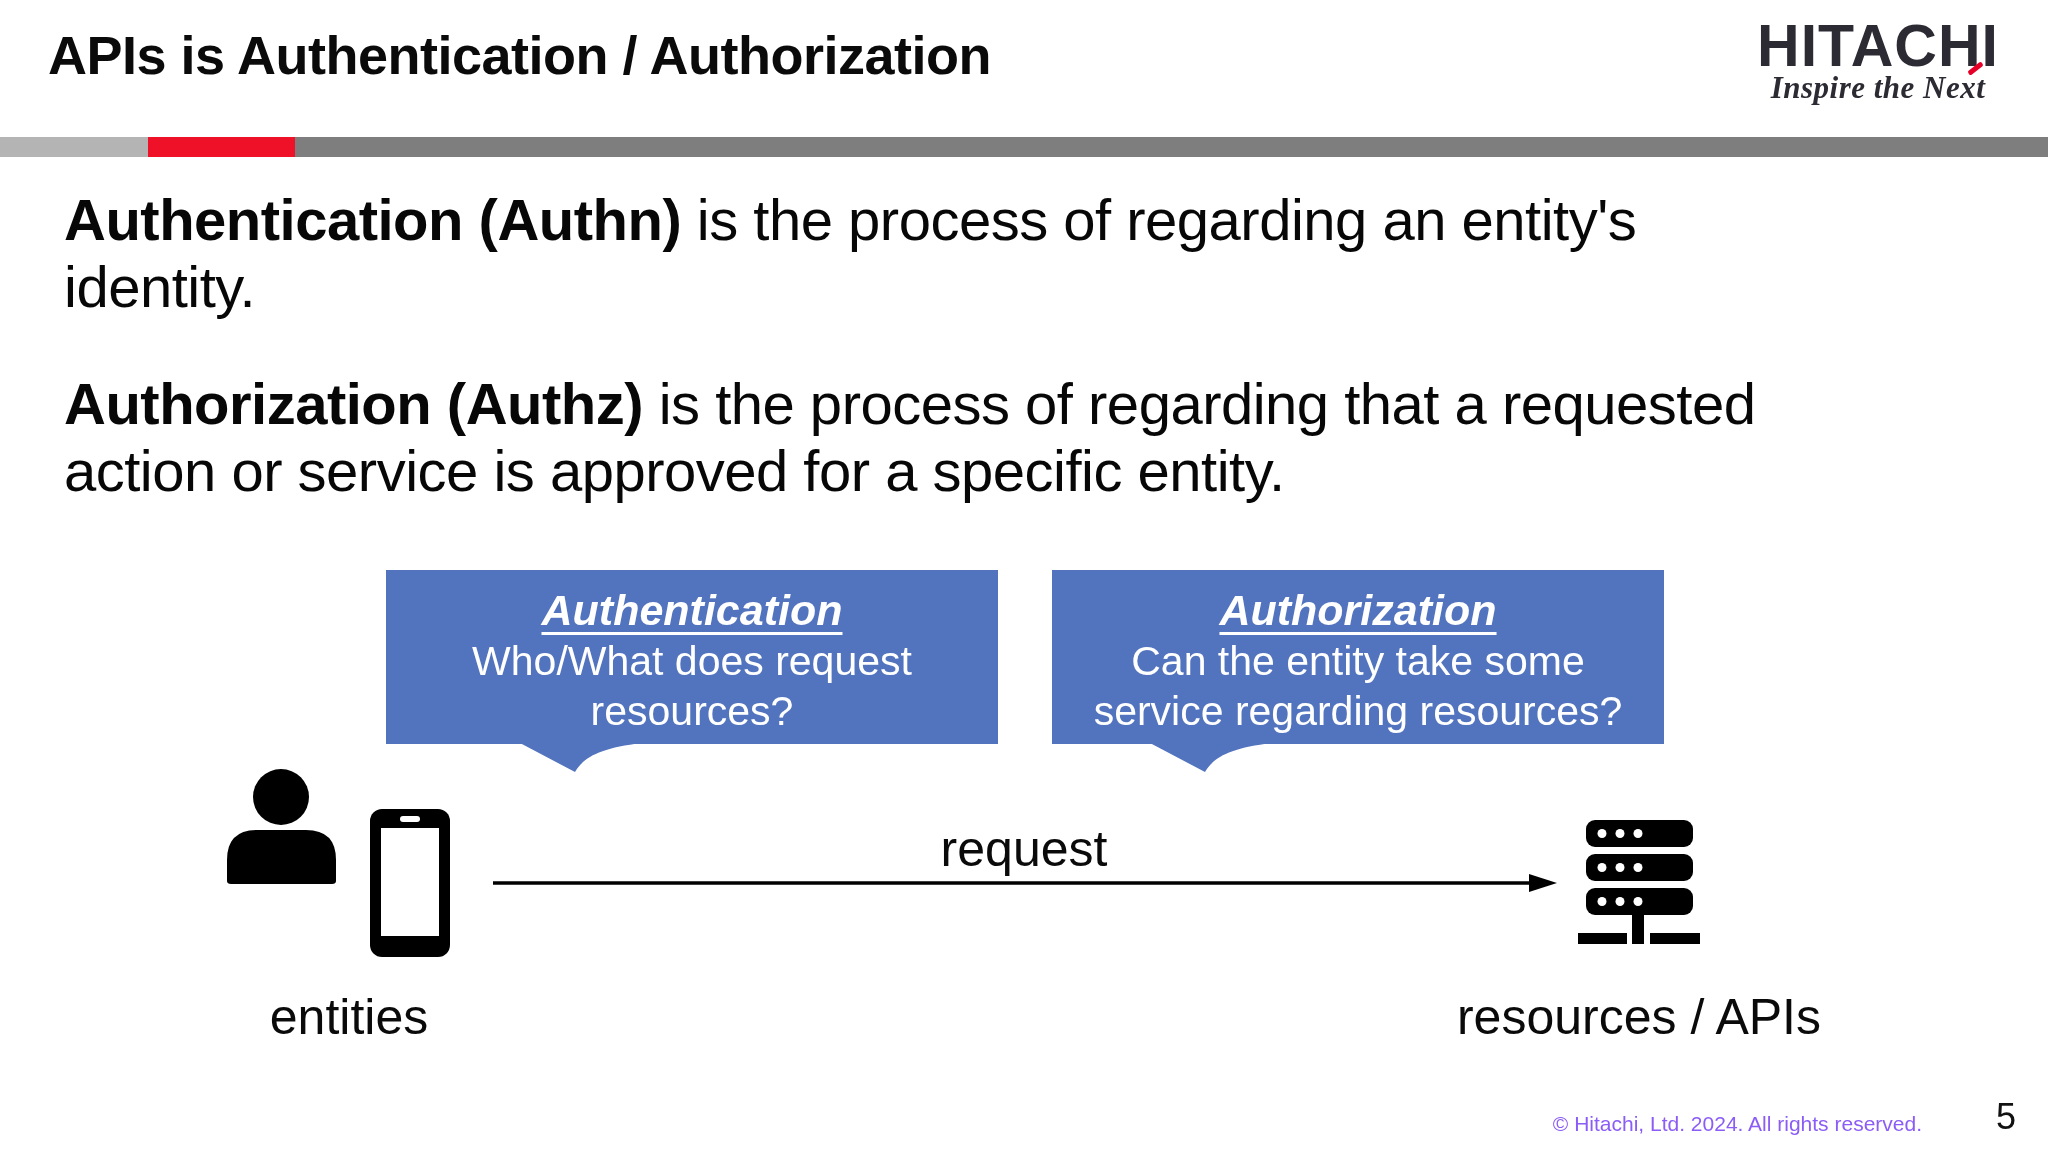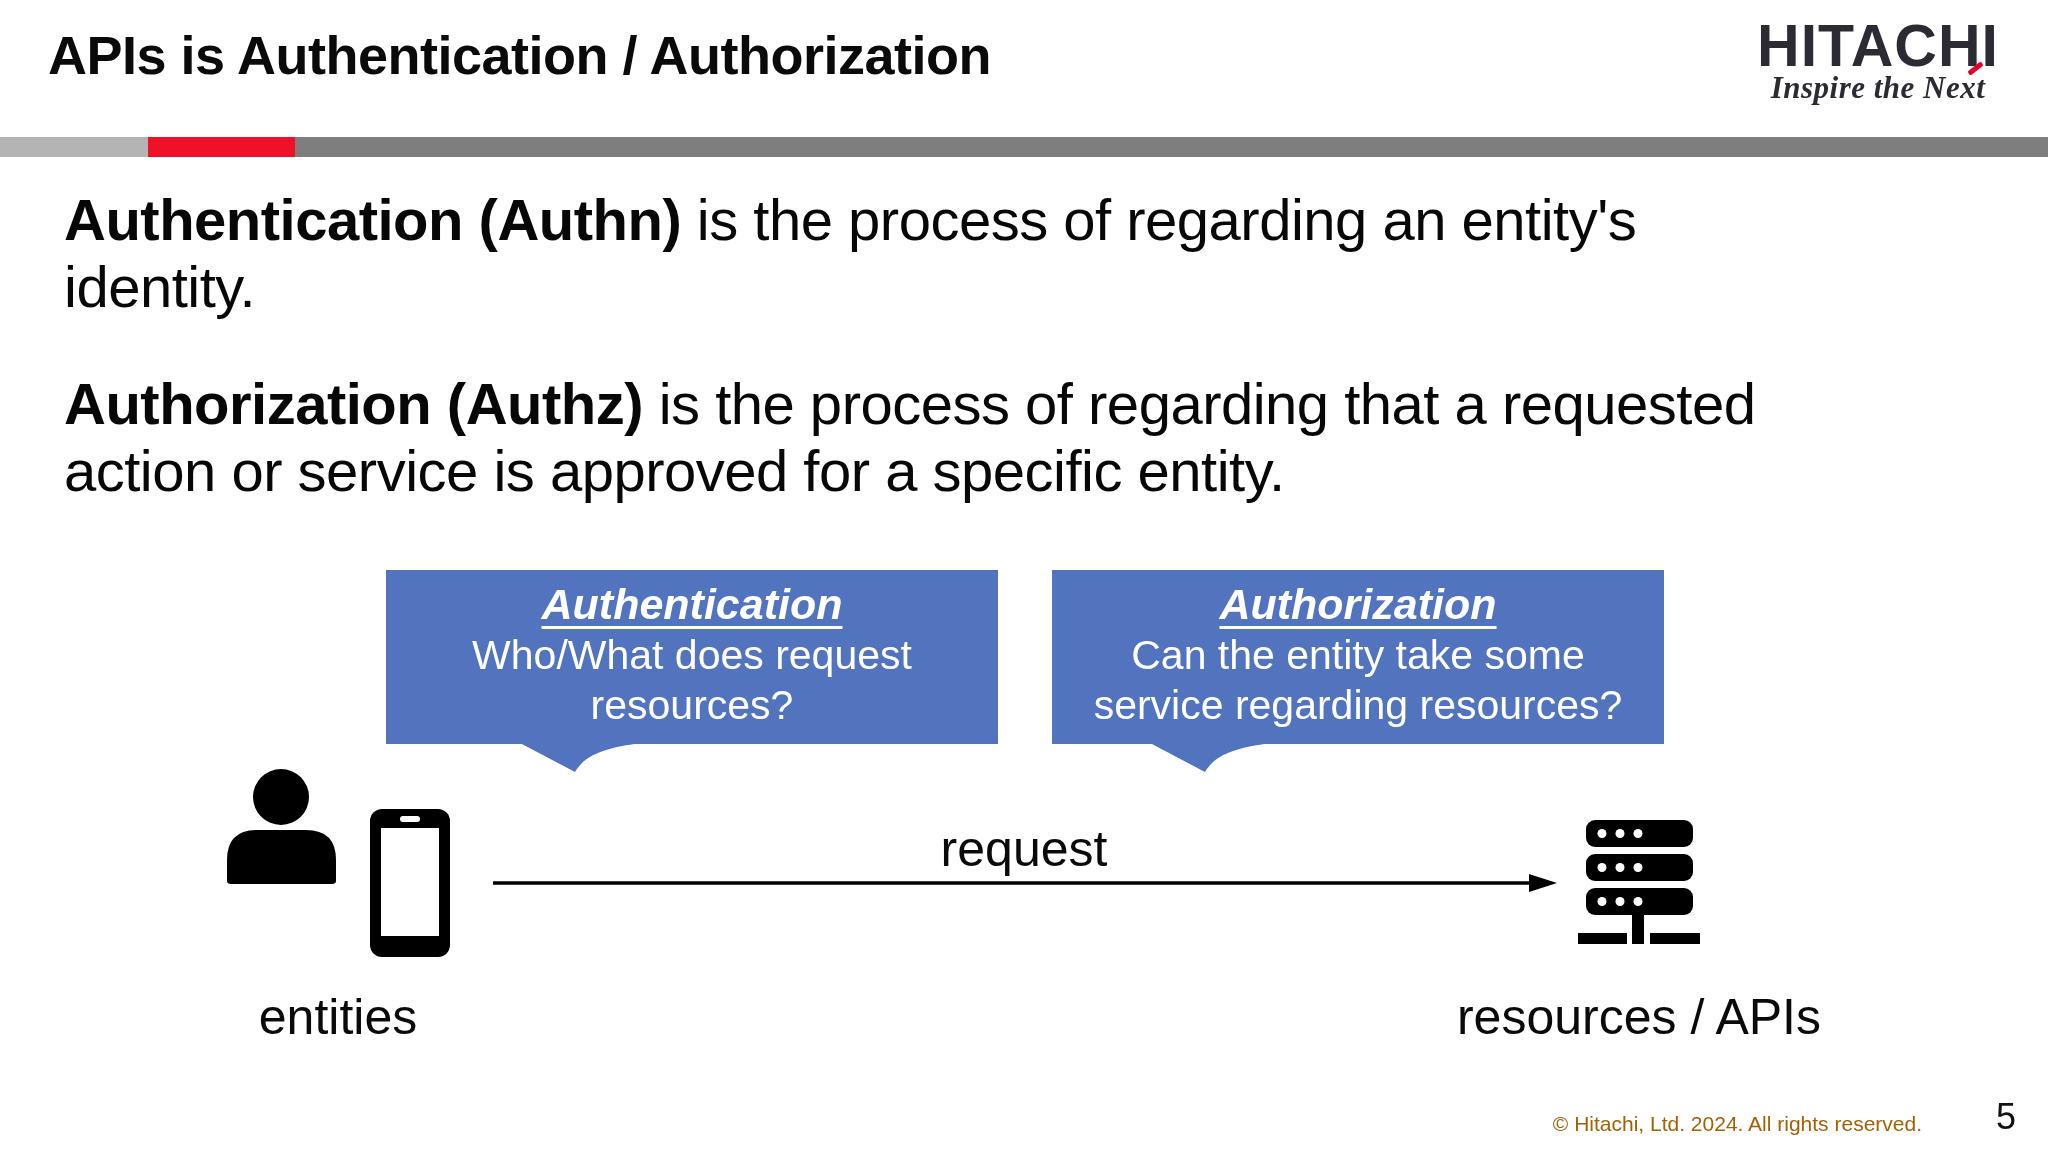--- a/index.html
+++ b/index.html
@@ -39,21 +39,21 @@
     position:absolute; left:64px; width:1930px;
     font-size:58px; line-height:67px; letter-spacing:-0.5px; color:#070707;
   }
   .def b { font-weight:bold; }
   .def-1 { top:186px; }
   .def-2 { top:370px; }
 
   
   .callout {
     position:absolute; top:570px; width:612px; height:174px;
-    background:#5273be; color:#ffffff; text-align:center; padding-top:8px;
+    background:#5273be; color:#ffffff; text-align:center; padding-top:14px;
   }
   .callout-1 { left:386px; }
   .callout-2 { left:1052px; }
   .callout-heading {
     font-size:43px; font-weight:bold; font-style:italic; line-height:52px;
     text-decoration:underline; text-underline-offset:7px; text-decoration-thickness:3px;
   }
   .callout-line { font-size:41px; line-height:50px; }
   .callout-tail { position:absolute; top:100%; margin-top:-1px; }
   .callout-1 .callout-tail { left:134px; }
@@ -62,26 +62,26 @@
   
   .icon-abs { position:absolute; }
   .person-icon { left:222px; top:766px; }
   .phone-icon  { left:370px; top:809px; }
   .server-icon { left:1578px; top:820px; }
   .arrow       { left:493px;  top:873px; }
   .diagram-label {
     position:absolute; font-size:50px; color:#0a0a0a; text-align:center; white-space:nowrap;
   }
   .label-request   { left:824px;  top:820px; width:400px; }
-  .label-entities  { left:188px;  top:988px; width:300px; }
+  .label-entities  { left:199px;  top:988px; width:300px; }
   .label-resources { left:1439px; top:988px; width:400px; }
 
   
   .footer-copyright {
-    position:absolute; right:126px; top:1112px; font-size:21px; color:#a16207;
+    position:absolute; right:126px; top:1112px; font-size:21px; color:#8b5cf6;
   }
   .footer-page {
     position:absolute; right:32px; top:1096px; font-size:36px; color:#111;
   }
 </style>
 </head>
 <body>
 
 <div class="slide">
 

